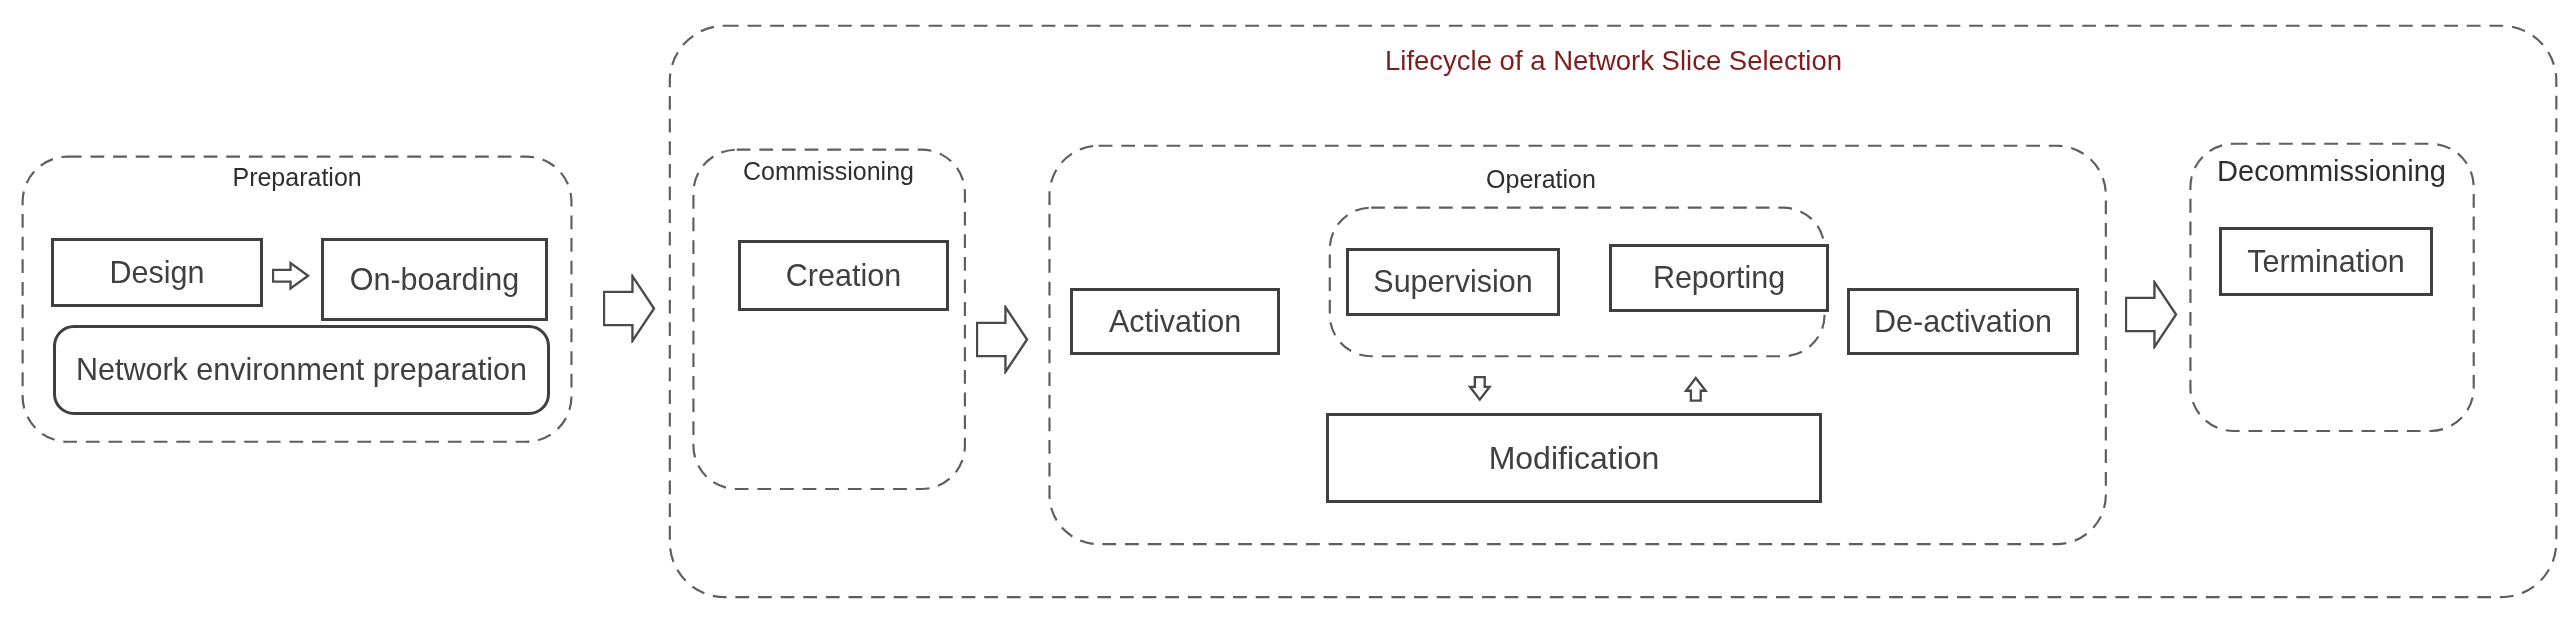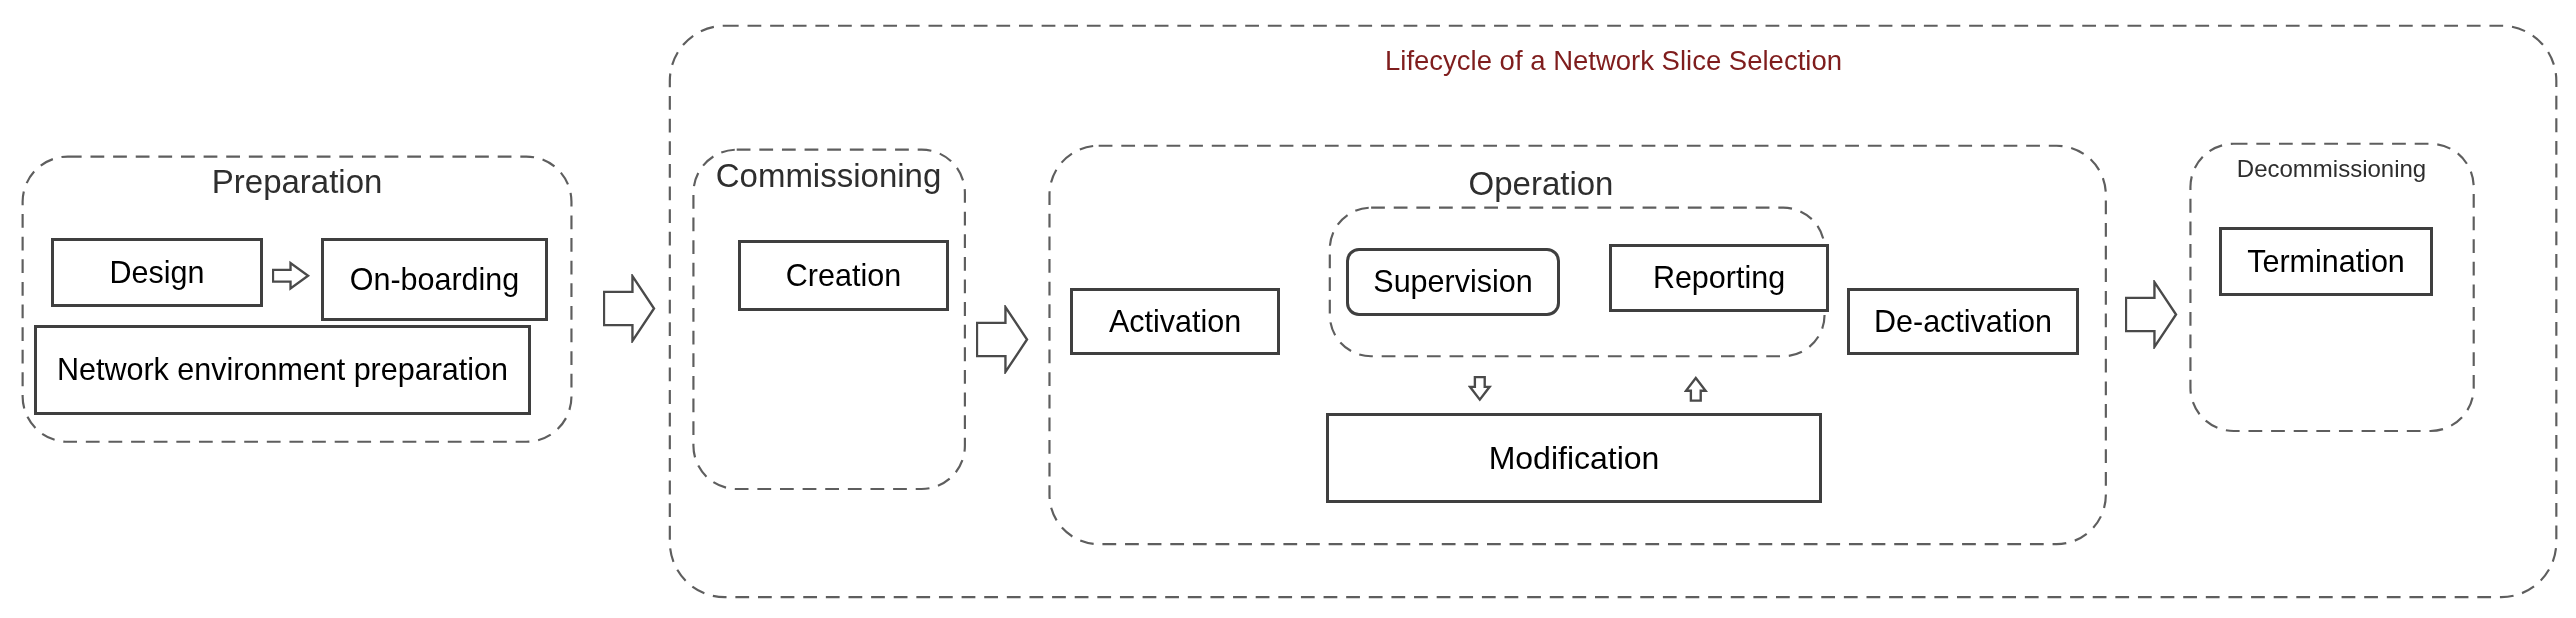--- a/index.html
+++ b/index.html
@@ -25,28 +25,28 @@
     position: absolute;
     box-sizing: border-box;
     border: 3px solid #3f3f3f;
     background: #ffffff;
     display: flex;
     align-items: center;
     justify-content: center;
     text-align: center;
     font-size: 30.5px;
     line-height: 1.15;
-    color: #000000;
+    color: #404040;
     white-space: nowrap;
   }
   .node.multiline { white-space: normal; }
   .grouplabel {
     position: absolute;
     text-align: center;
-    font-size: 33px;
+    font-size: 25px;
     color: #2e2e2e;
     white-space: nowrap;
   }
   .titlelabel {
     position: absolute;
     text-align: center;
     font-size: 27.5px;
     color: #7f1d1d;
     white-space: nowrap;
   }
@@ -79,33 +79,33 @@
   </svg>
 
   <div class="titlelabel" style="left:670px; top:45px; width:1887px;">Lifecycle of a Network Slice Selection</div>
 
   <div class="grouplabel" style="left:22.6px; top:163px; width:549px;">Preparation</div>
 
   <div class="grouplabel" style="left:693px; top:157px; width:271px;">Commissioning</div>
 
   <div class="grouplabel" style="left:1049px; top:165px; width:984px;">Operation</div>
 
-  <div class="grouplabel" style="left:2190px; top:155px; width:283px; font-size:24px;">Decommissioning</div>
+  <div class="grouplabel" style="left:2190px; top:155px; width:283px; font-size:29px;">Decommissioning</div>
 
   <div class="node" style="left:51px; top:238px; width:212px; height:69px;">Design</div>
 
   <div class="node" style="left:321px; top:238px; width:227px; height:83px;">On-boarding</div>
 
-  <div class="node multiline" style="left:34px; top:325px; width:497px; height:90px;">Network environment preparation</div>
+  <div class="node multiline" style="left:53px; top:325px; width:497px; height:90px;border-radius:21px;">Network environment preparation</div>
 
   <div class="node" style="left:714px; top:240px; width:211px; height:71px;margin-left:24px;">Creation</div>
 
   <div class="node" style="left:1070px; top:288px; width:210px; height:67px;">Activation</div>
 
-  <div class="node" style="left:1346px; top:248px; width:214px; height:68px;border-radius:13px;">Supervision</div>
+  <div class="node" style="left:1346px; top:248px; width:214px; height:68px;">Supervision</div>
 
   <div class="node" style="left:1593px; top:244px; width:220px; height:68px;margin-left:16px;">Reporting</div>
 
   <div class="node" style="left:1326px; top:413px; width:496px; height:90px; font-size:32px;">Modification</div>
 
   <div class="node" style="left:2219px; top:227px; width:214px; height:69px;">Termination</div>
 
   <div class="node" style="left:1847px; top:288px; width:232px; height:67px;">De-activation</div>
 
   <svg class="arrow" style="left:272px; top:260px;" width="39" height="31.5" viewBox="0 0 40 32">

